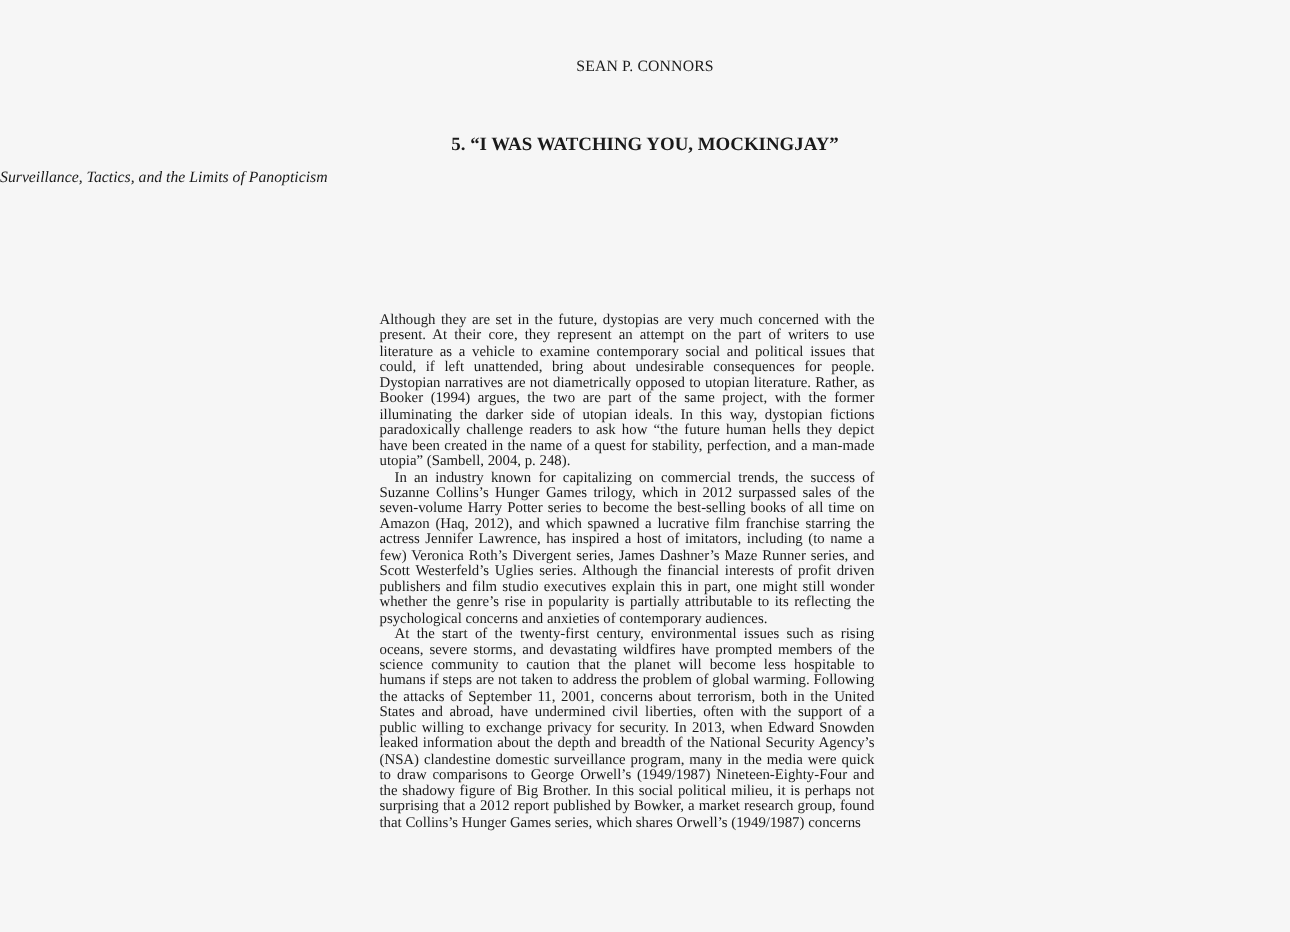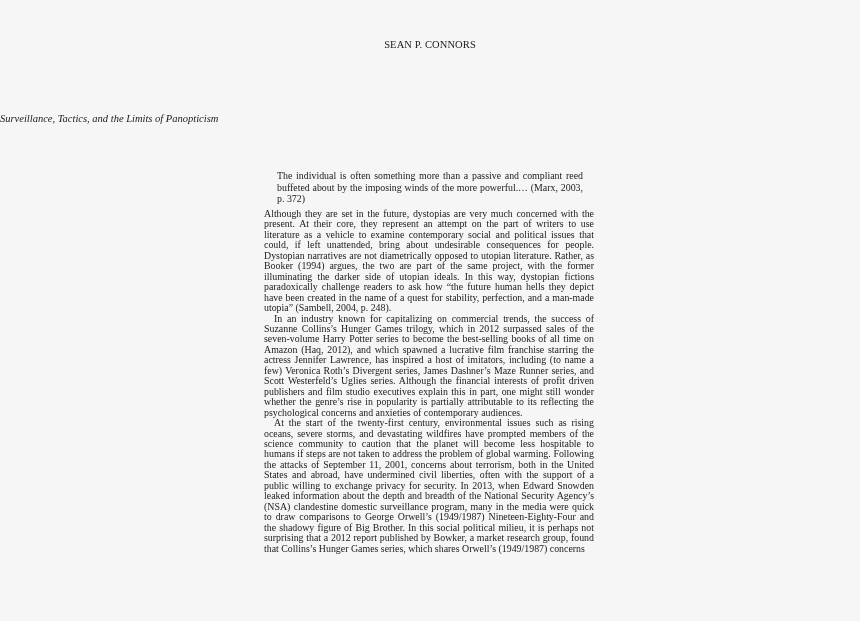--- a/index.html
+++ b/index.html
@@ -52,21 +52,21 @@
     position: absolute;
     top: 170px;
     left: 277px;
     width: 306px;
     font-size: 9.9px;
     line-height: 11.6px;
   }
   .body-text {
     position: absolute;
     top: 209px;
-    left: 264px;
+    left: 253px;
     width: 330px;
     font-size: 9.9px;
     line-height: 10.45px;
   }
   .para {
     margin: 0;
     text-align: justify;
     hyphens: none;
   }
   .para.indent {
@@ -75,26 +75,24 @@
   .para .em {
   }
 </style>
 </head>
 <body>
 
 <div class="page">
 
   <div class="running-head">SEAN P. CONNORS</div>
 
+  <div class="chapter-title">5. “I WAS WATCHING YOU, MOCKINGJAY”</div>
 
   <div class="subtitle">Surveillance, Tactics, and the Limits of Panopticism</div>
 
-  <div class="epigraph">
-    <p class="para">The individual is often something more than a passive and compliant reed buffeted about by the imposing winds of the more powerful.… (Marx, 2003, p. 372)</p>
-  </div>
 
   <div class="body-text">
     <p class="para">Although they are set in the future, dystopias are very much concerned with the present. At their core, they represent an attempt on the part of writers to use literature as a vehicle to examine contemporary social and political issues that could, if left unattended, bring about undesirable consequences for people. Dystopian narratives are not diametrically opposed to utopian literature. Rather, as Booker (1994) argues, the two are part of the same project, with the former illuminating the darker side of utopian ideals. In this way, dystopian fictions paradoxically challenge readers to ask how “the future human hells they depict have been created in the name of a quest for stability, perfection, and a man-made utopia” (Sambell, 2004, p. 248).</p>
     <p class="para indent">In an industry known for capitalizing on commercial trends, the success of Suzanne Collins’s Hunger Games trilogy, which in 2012 surpassed sales of the seven-volume Harry Potter series to become the best-selling books of all time on Amazon (Haq, 2012), and which spawned a lucrative film franchise starring the actress Jennifer Lawrence, has inspired a host of imitators, including (to name a few) Veronica Roth’s Divergent series, James Dashner’s Maze Runner series, and Scott Westerfeld’s Uglies series. Although the financial interests of profit driven publishers and film studio executives explain this in part, one might still wonder whether the genre’s rise in popularity is partially attributable to its reflecting the psychological concerns and anxieties of contemporary audiences.</p>
     <p class="para indent"><span>At the start of the twenty-first century, environmental issues such as rising oceans, severe storms, and devastating wildfires have prompted members of the science community to caution that the planet will become less hospitable to humans if steps are not taken to address the problem of global warming. Following the attacks of September 11, 2001, concerns about terrorism, both in the United States and abroad, have undermined civil liberties, often with the support of a public willing to exchange privacy for security. In 2013, when Edward Snowden leaked information about the depth and breadth of the National Security Agency’s (NSA) clandestine domestic surveillance program, many in the media were quick to draw comparisons to George Orwell’s (1949/1987) </span><span class="em">Nineteen-Eighty-Four</span><span> and the shadowy figure of Big Brother. In this social political milieu, it is perhaps not surprising that a 2012 report published by Bowker, a market research group, found that Collins’s Hunger Games series, which shares Orwell’s (1949/1987) concerns</span></p>
   </div>
 
 </div>
 
 </body></html>

